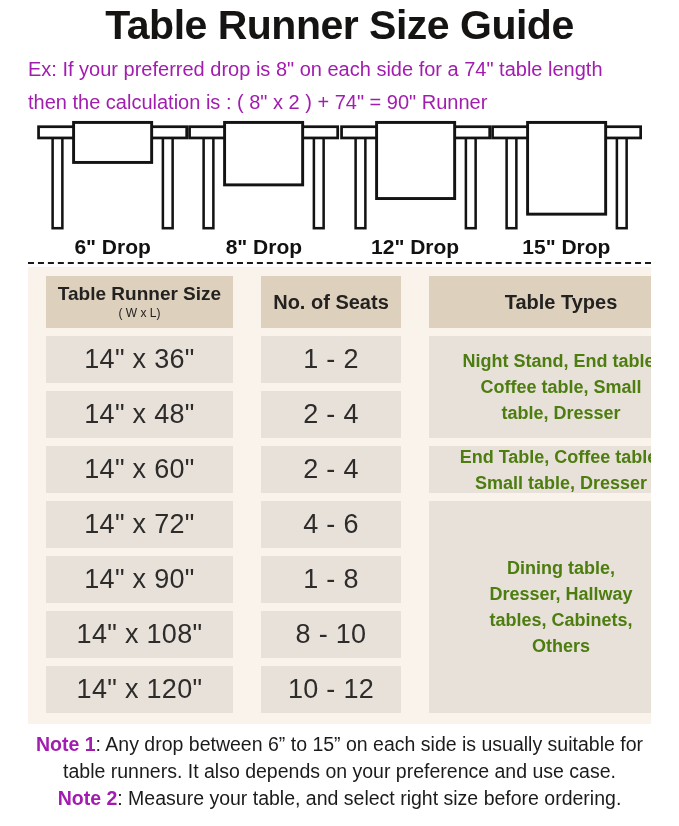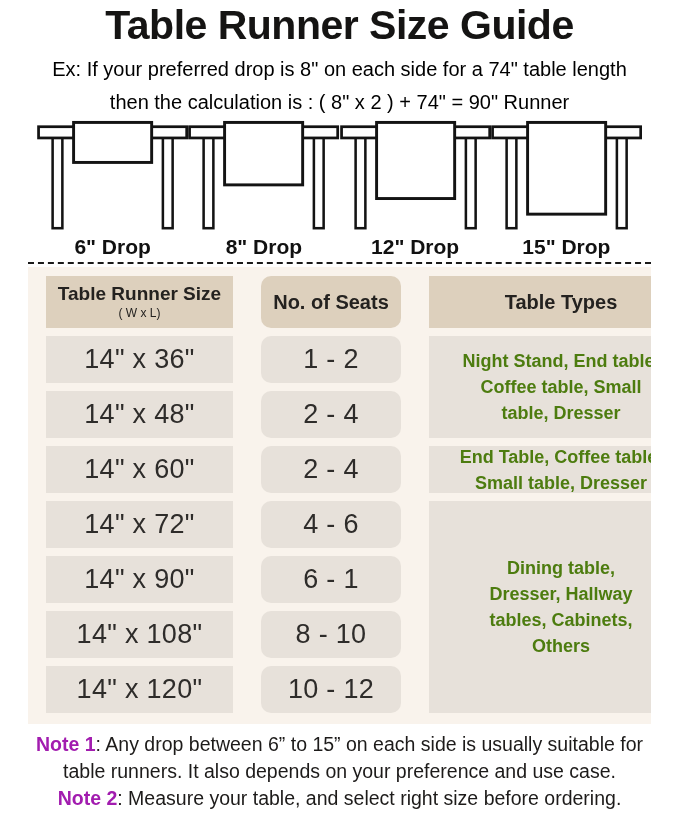--- a/index.html
+++ b/index.html
@@ -25,24 +25,24 @@
   }
   .formula-line {
     margin-top: 7px;
     text-align: center;
     font-size: 20px;
     line-height: 23px;
     color: #1d1b1a;
   }
   .example-line {
     margin-top: 10px;
-    text-align: center;
+    text-align: left;
     font-size: 20px;
     line-height: 23px;
-    color: #000000;
+    color: #a21caf;
   }
   .illos {
     margin-top: 6px;
     padding: 0 9px;
     display: flex;
     justify-content: space-between;
     align-items: flex-start;
   }
   .illo { width: 155px; height: 112px; }
   .drop-labels {
@@ -99,21 +99,21 @@
     color: #2e2c2a;
   }
   .cell.value { font-size: 27px; font-weight: 400; letter-spacing: 0.3px; }
   .cell.types {
     font-size: 18px;
     font-weight: 700;
     line-height: 26px;
     white-space: pre-line;
     color: #4d7c0f;
   }
-  .c1 { grid-column: 1; } .c2 { grid-column: 2; border-radius: 10px; } .c3 { grid-column: 3; }
+  .c1 { grid-column: 1; } .c2 { grid-column: 2; } .c3 { grid-column: 3; }
   .r1 { grid-row: 1; } .r2 { grid-row: 2; } .r3 { grid-row: 3; } .r4 { grid-row: 4; }
   .r5 { grid-row: 5; } .r6 { grid-row: 6; } .r7 { grid-row: 7; } .r8 { grid-row: 8; }
   .t1 { grid-row: 2 / span 2; }
   .t2 { grid-row: 4; }
   .t3 { grid-row: 5 / span 4; }
   .notes {
     margin-top: 7px;
     padding: 0 4px;
     text-align: center;
     font-size: 19.5px;
@@ -183,21 +183,21 @@
       <div class="cell value c1 r4">14" x 60"</div>
       <div class="cell value c1 r5">14" x 72"</div>
       <div class="cell value c1 r6">14" x 90"</div>
       <div class="cell value c1 r7">14" x 108"</div>
       <div class="cell value c1 r8">14" x 120"</div>
 
       <div class="cell value c2 r2">1 - 2</div>
       <div class="cell value c2 r3">2 - 4</div>
       <div class="cell value c2 r4">2 - 4</div>
       <div class="cell value c2 r5">4 - 6</div>
-      <div class="cell value c2 r6">6 - 1</div>
+      <div class="cell value c2 r6">1 - 8</div>
       <div class="cell value c2 r7">8 - 10</div>
       <div class="cell value c2 r8">10 - 12</div>
 
       <div class="cell types c3 t1">Night Stand, End table,
 Coffee table, Small
 table, Dresser</div>
       <div class="cell types c3 t3">Dining table,
 Dresser, Hallway
 tables, Cabinets,
 Others</div>

